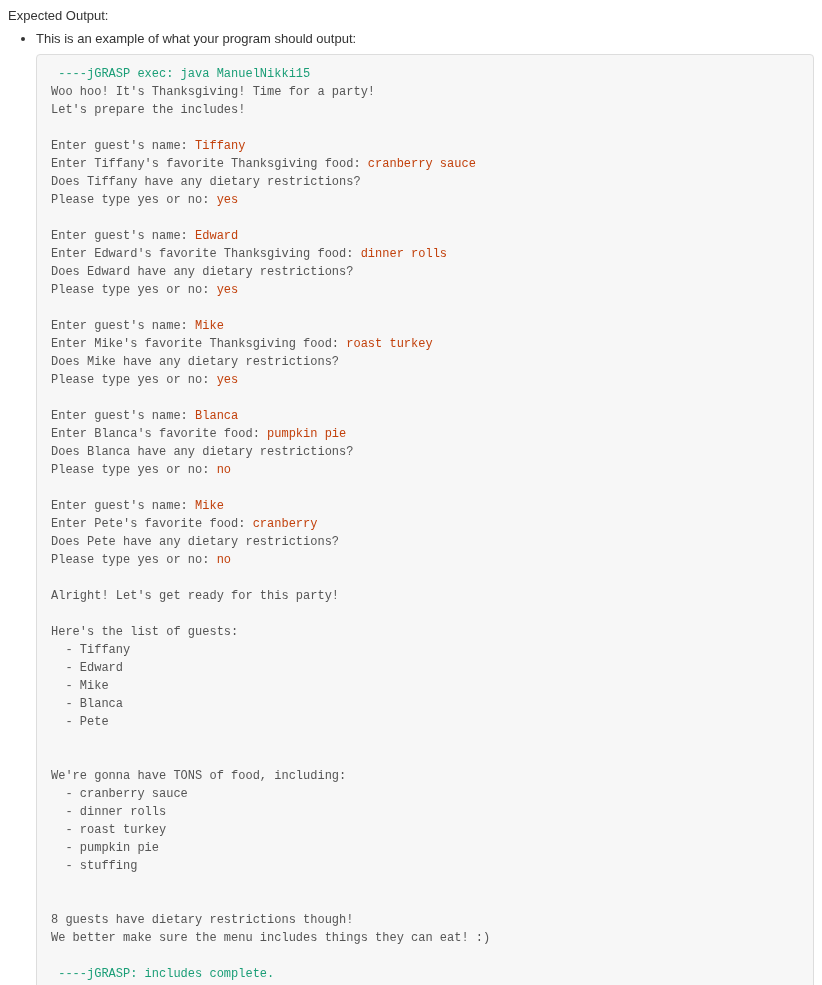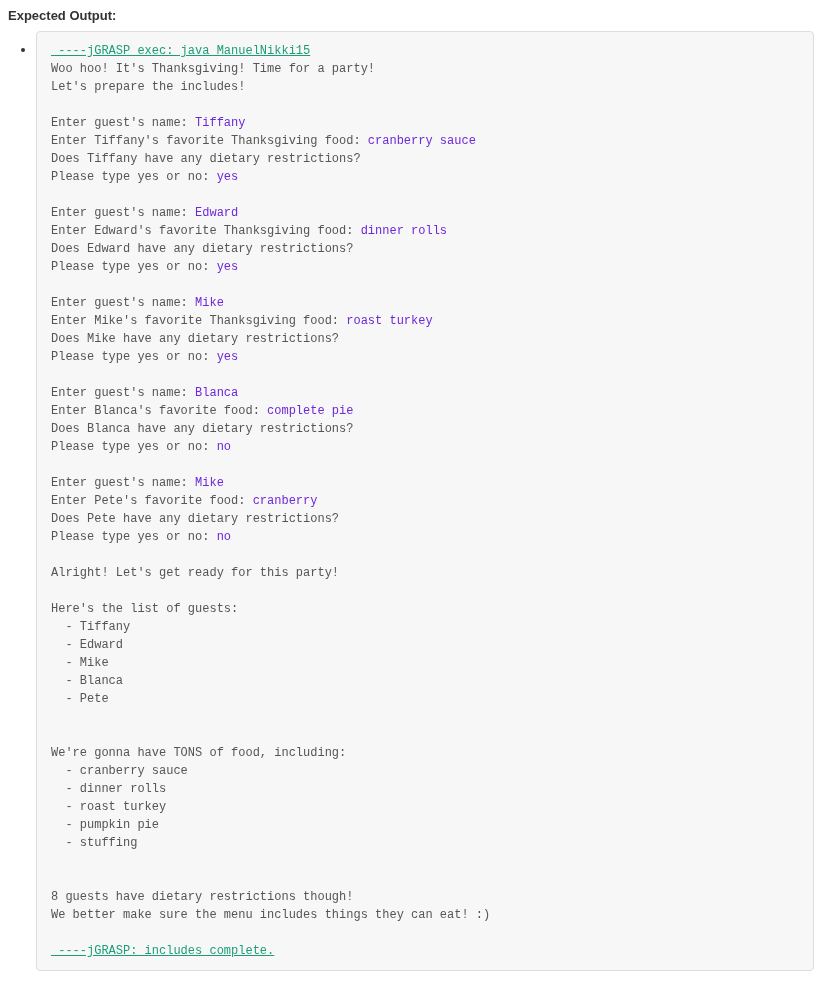--- a/index.html
+++ b/index.html
@@ -6,21 +6,21 @@
   body {
     margin: 0;
     padding: 8px;
     font-family: Arial, Helvetica, sans-serif;
     font-size: 13px;
     color: #333;
     background: #fff;
     width: 822px;
   }
   .heading {
-    font-weight: bold;
+    font-weight: normal;
     font-size: 13px;
     margin-bottom: 8px;
   }
   ul.outer {
     margin: 0 0 0 0;
     padding-left: 28px;
   }
   ul.outer > li {
     margin-bottom: 6px;
   }
@@ -31,51 +31,52 @@
     padding: 10px 14px;
     margin-top: 8px;
     margin-left: 0;
     font-family: Consolas, "Courier New", monospace;
     font-size: 12px;
     line-height: 1.5;
     color: #555;
     white-space: pre;
     overflow-x: auto;
   }
-  .cmd { color: #1b9e77; text-decoration: underline; }
-  .inp { color: #6d28d9; }
+  .cmd { color: #1b9e77; }
+  .inp { color: #c2410c; }
 </style>
 </head>
 <body>
 
 <div class="heading">Expected Output:</div>
 
 <ul class="outer">
   <li>
+    <span>This is an example of what your program should output:</span>
     <div class="codebox"><span class="cmd"> ----jGRASP exec: java ManuelNikki15</span>
 <span>Woo hoo! It's Thanksgiving! Time for a party!</span>
 <span>Let's prepare the includes!</span>
 <span id="guest-blocks">
 Enter guest's name: <span class="inp">Tiffany</span>
 Enter Tiffany's favorite Thanksgiving food: <span class="inp">cranberry sauce</span>
 Does Tiffany have any dietary restrictions?
 Please type yes or no: <span class="inp">yes</span>
 
 Enter guest's name: <span class="inp">Edward</span>
 Enter Edward's favorite Thanksgiving food: <span class="inp">dinner rolls</span>
 Does Edward have any dietary restrictions?
 Please type yes or no: <span class="inp">yes</span>
 
 Enter guest's name: <span class="inp">Mike</span>
 Enter Mike's favorite Thanksgiving food: <span class="inp">roast turkey</span>
 Does Mike have any dietary restrictions?
 Please type yes or no: <span class="inp">yes</span>
 
 Enter guest's name: <span class="inp">Blanca</span>
-Enter Blanca's favorite food: <span class="inp">complete pie</span>
+Enter Blanca's favorite food: <span class="inp">pumpkin pie</span>
 Does Blanca have any dietary restrictions?
 Please type yes or no: <span class="inp">no</span>
 
 Enter guest's name: <span class="inp">Mike</span>
 Enter Pete's favorite food: <span class="inp">cranberry</span>
 Does Pete have any dietary restrictions?
 Please type yes or no: <span class="inp">no</span>
 </span>
 <span>Alright! Let's get ready for this party!</span>
 

